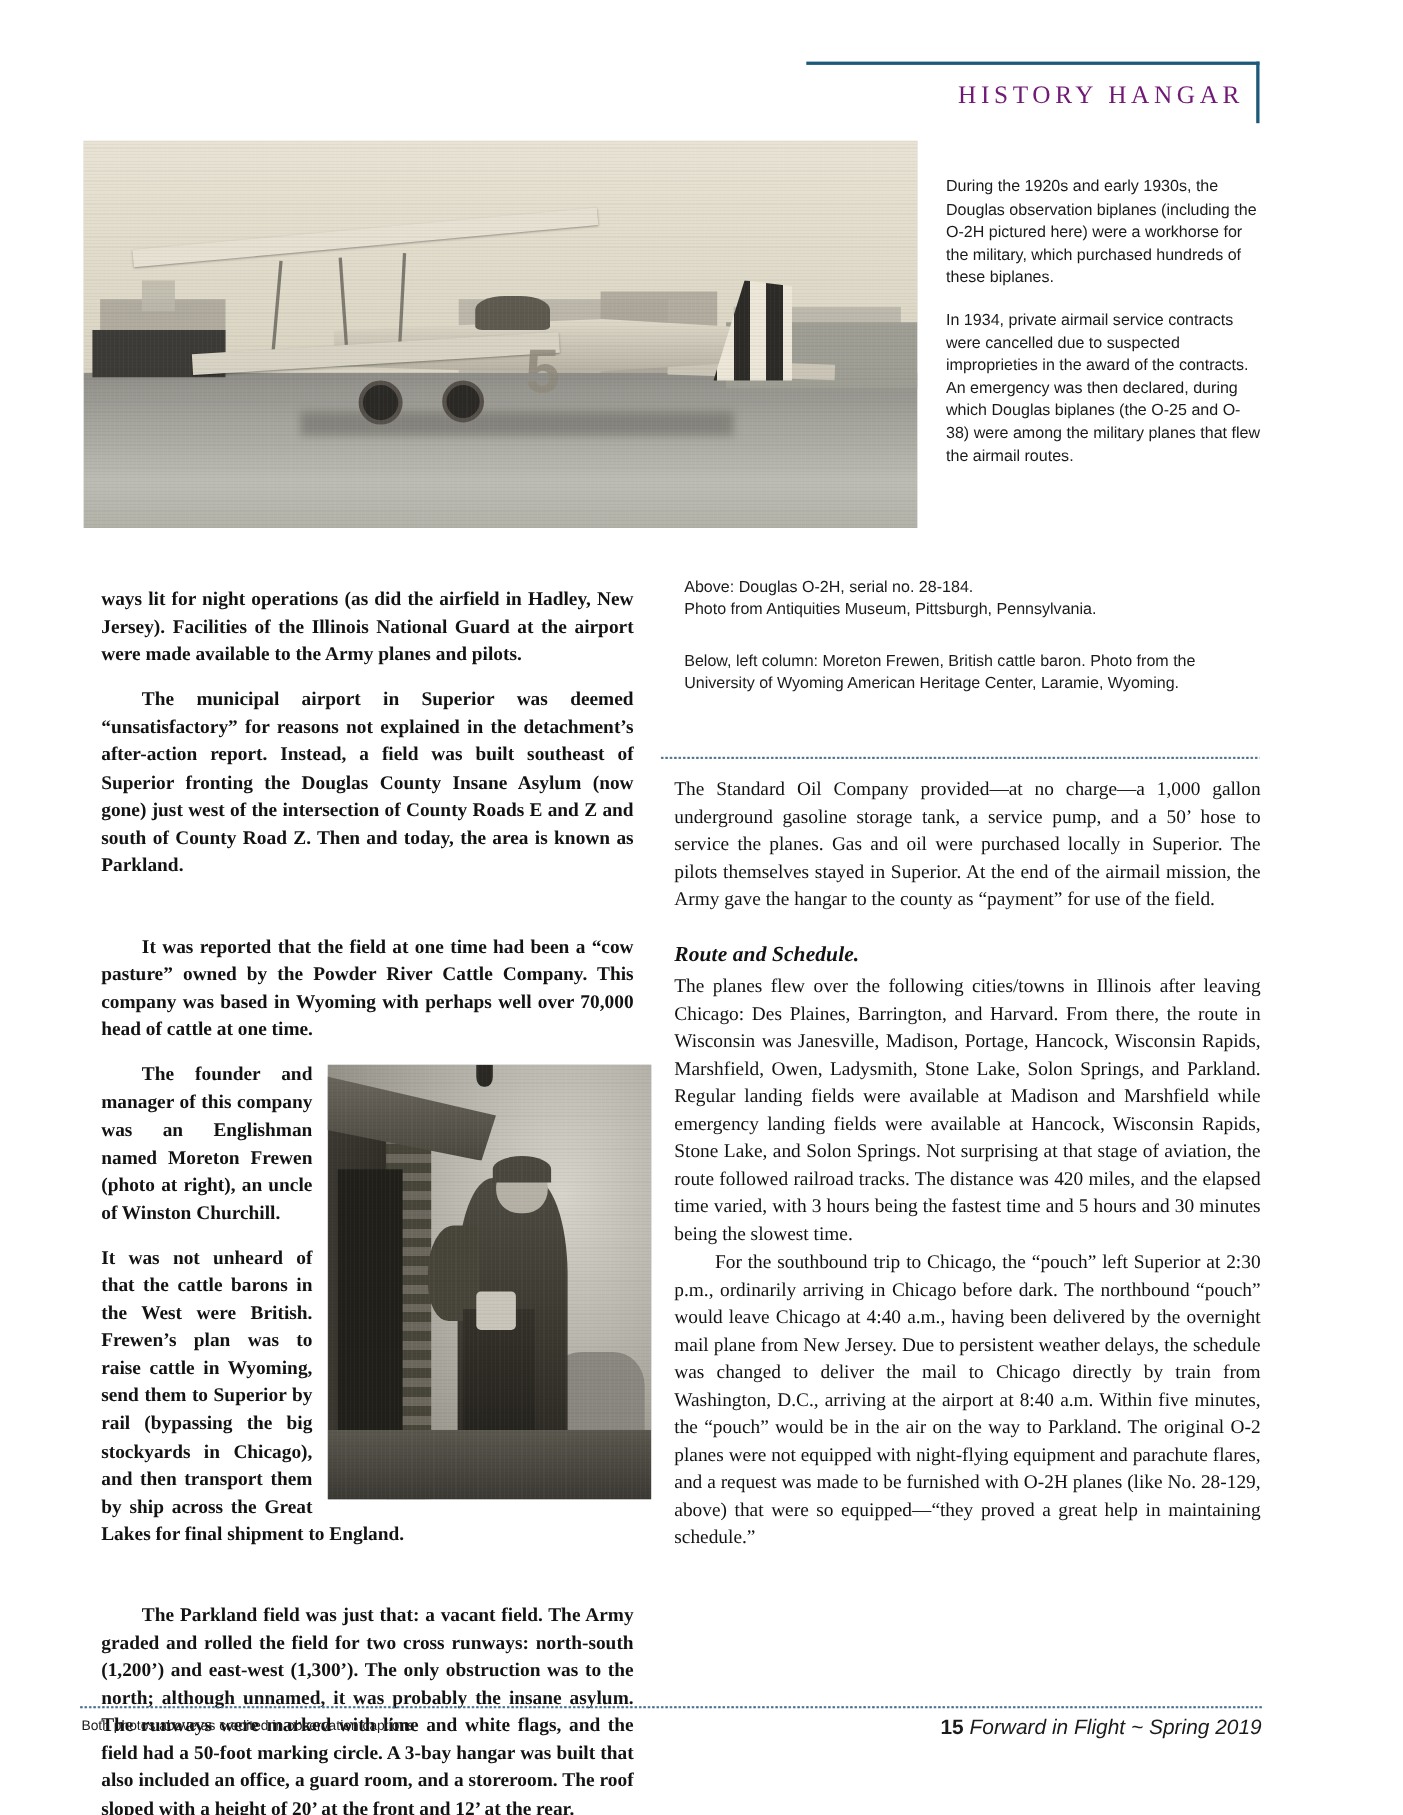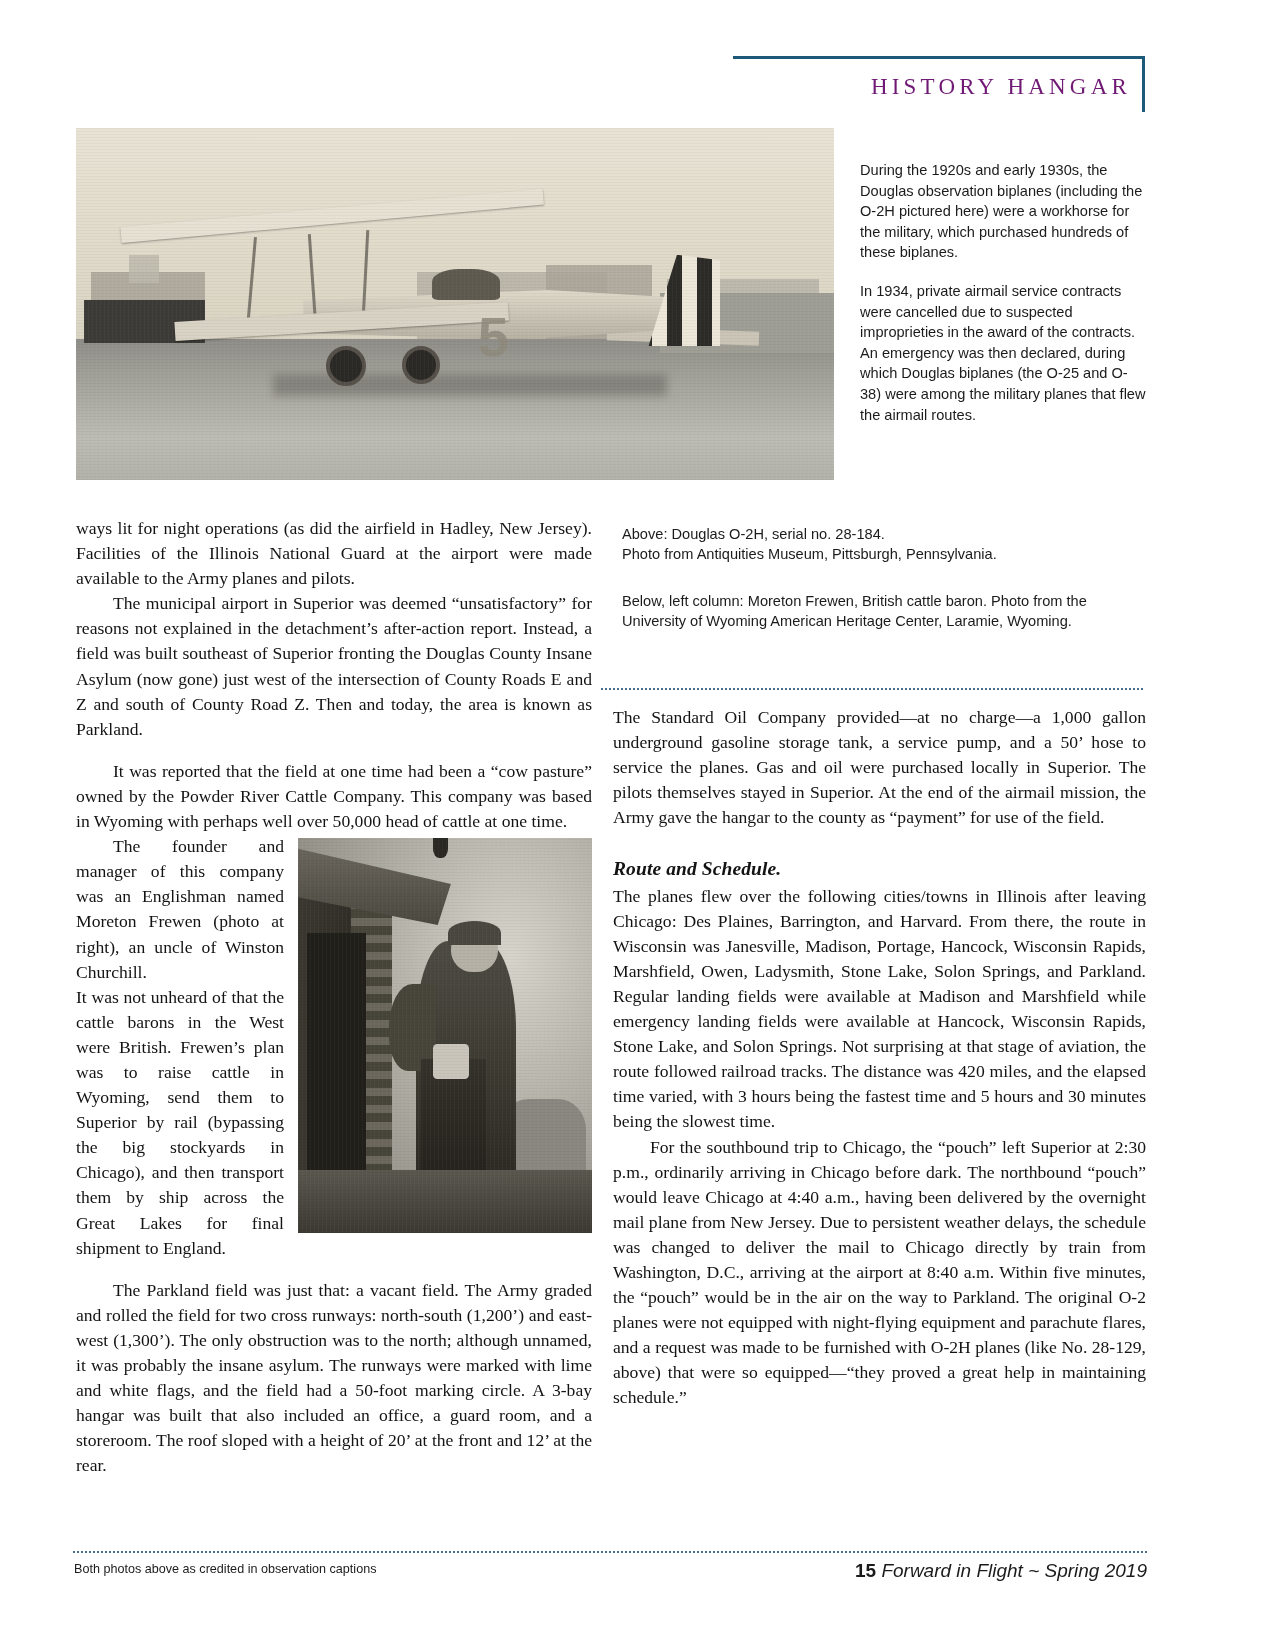--- a/index.html
+++ b/index.html
@@ -152,21 +152,21 @@
   
   .col-left {
     position: absolute;
     left: 76px; top: 516px;
     width: 516px;
     font-size: 17.6px;
     line-height: 25.1px;
     text-align: justify;
     color: #131313;
   }
-  .col-left p { margin: 0; }
+  .col-left p { margin: 16px; font-weight: bold; }
   .col-left p.ind { text-indent: 2.1em; }
 
   
   .frewen-float {
     float: right;
     width: 294px; height: 395px;
     margin: 4px 0 10px 14px;
     shape-outside: margin-box;
   }
 
@@ -344,21 +344,21 @@
     <p>During the 1920s and early 1930s, the Douglas observation biplanes (including the O-2H pictured here) were a workhorse for the military, which purchased hundreds of these biplanes.</p>
     <p>In 1934, private airmail service contracts were cancelled due to suspected improprieties in the award of the contracts. An emergency was then declared, during which Douglas biplanes (the O-25 and O-38) were among the military planes that flew the airmail routes.</p>
   </div>
 
   <div class="col-left">
     <p>ways lit for night operations (as did the airfield in Hadley, New Jersey). Facilities of the Illinois National Guard at the airport were made available to the Army planes and pilots.</p>
     <p class="ind">The municipal airport in Superior was deemed “unsatisfactory” for reasons not explained in the detachment’s after-action report. Instead, a field was built southeast of Superior fronting the Douglas County Insane Asylum (now gone) just west of the intersection of County Roads E and Z and south of County  Road Z. Then and today, the area is known as Parkland.</p>
 
     <div style="height:17px"></div>
 
-    <p class="ind">It was reported that the field at one time had been a “cow pasture” owned by the Powder River Cattle Company. This company was based in Wyoming with perhaps well over 50,000 head of cattle at one time.</p>
+    <p class="ind">It was reported that the field at one time had been a “cow pasture” owned by the Powder River Cattle Company. This company was based in Wyoming with perhaps well over 70,000 head of cattle at one time.</p>
 
     <div class="frewen-float">
       <div class="photo-frewen">
         <div class="fr-sky"></div>
         <div class="fr-wall"></div>
         <div class="fr-logs"></div>
         <div class="fr-roof"></div>
         <div class="fr-door"></div>
         <div class="fr-rock"></div>
         <div class="fr-figure"></div>

